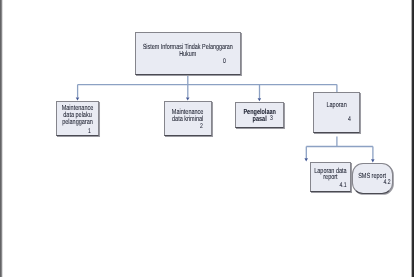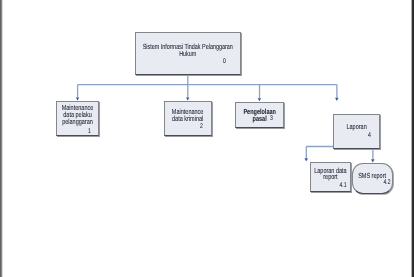--- a/index.html
+++ b/index.html
@@ -95,21 +95,21 @@
   <div class="node" style="left:234.8px;top:102.1px;width:49.3px;height:26px;">
     <div class="txt bold" style="top:5.10px;line-height:7px;">
         <span class="sq" style="transform:scaleX(0.7455)">Pengelolaan
 pasal</span>
       </div>
     <div class="num" style="right:10.2px;bottom:7.9px;">
         <span class="sq" style="transform:scaleX(0.7455)">3</span>
       </div>
   </div>
 
-  <div class="node" style="left:313.2px;top:114px;width:47.2px;height:35px;margin-left:20px;">
+  <div class="node" style="left:313.2px;top:92px;width:47.2px;height:41px;">
     <div class="txt" style="top:7.90px;line-height:7px;">
         <span class="sq" style="transform:scaleX(0.7455)">Laporan</span>
       </div>
     <div class="num" style="right:8.3px;bottom:11.7px;">
         <span class="sq" style="transform:scaleX(0.7455)">4</span>
       </div>
   </div>
 
   <div class="node" style="left:286.2px;top:162.2px;width:40.9px;height:30.2px;margin-left:24px;">
     <div class="txt" style="top:4.70px;line-height:6.5px;">

